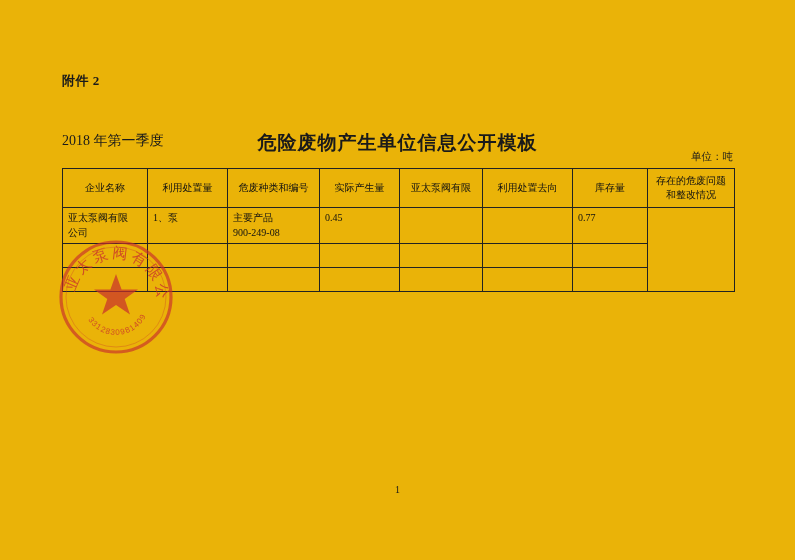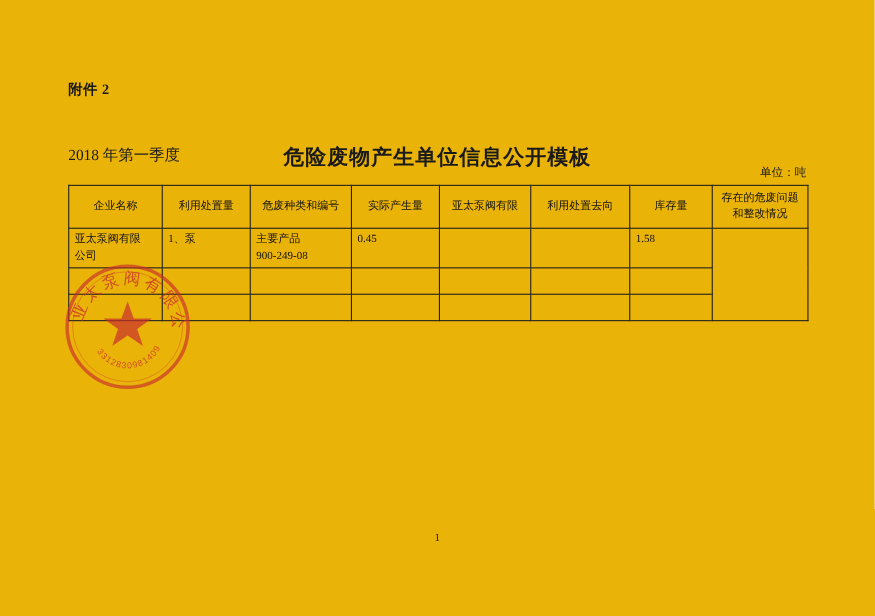--- a/index.html
+++ b/index.html
@@ -157,21 +157,21 @@
           <span class="cell-line">公司</span>
         </td>
         <td class="cell-left">1、泵</td>
         <td class="cell-left">
           <span class="cell-line">主要产品</span>
           <span class="cell-line">900-249-08</span>
         </td>
         <td class="cell-left">0.45</td>
         <td class="cell-left"></td>
         <td class="cell-left"></td>
-        <td class="cell-left">1.58</td>
+        <td class="cell-left">0.77</td>
         <td class="last-col-span" rowspan="3"></td>
       </tr>
       <tr>
         <td class="cell-left"></td>
         <td class="cell-left"></td>
         <td class="cell-left"></td>
         <td class="cell-left"></td>
         <td class="cell-left"></td>
         <td class="cell-left"></td>
         <td class="cell-left"></td>

